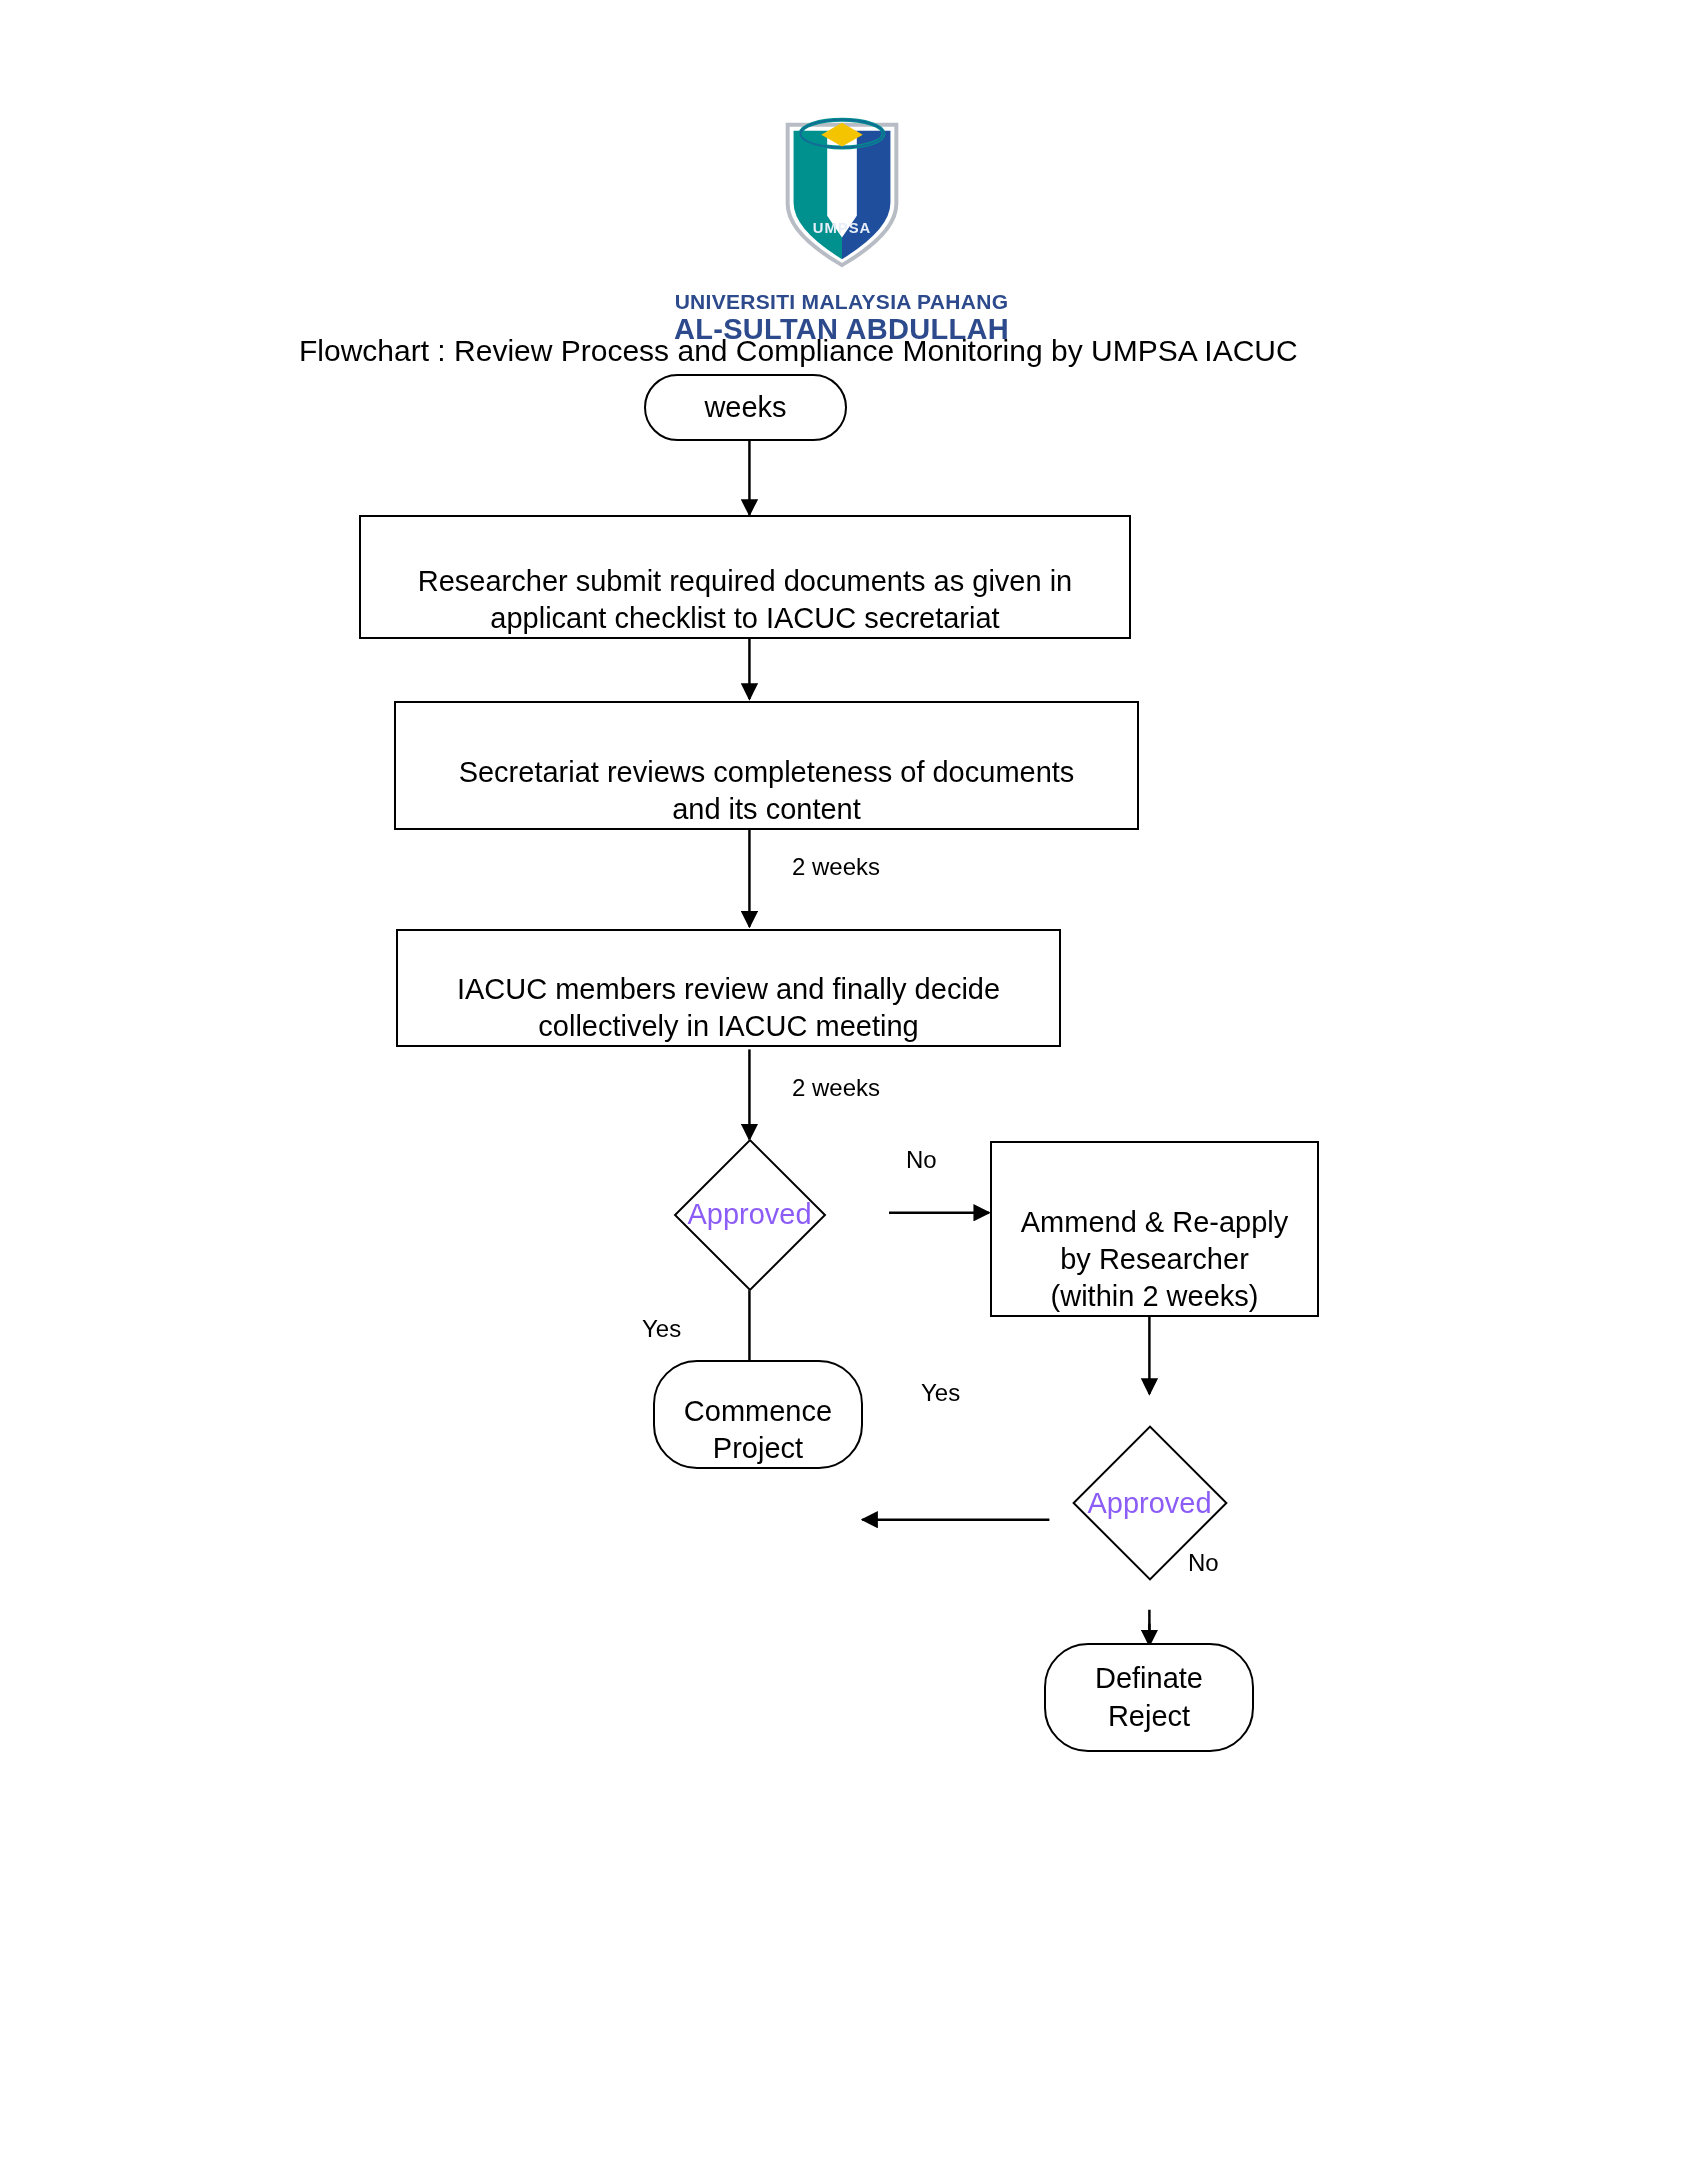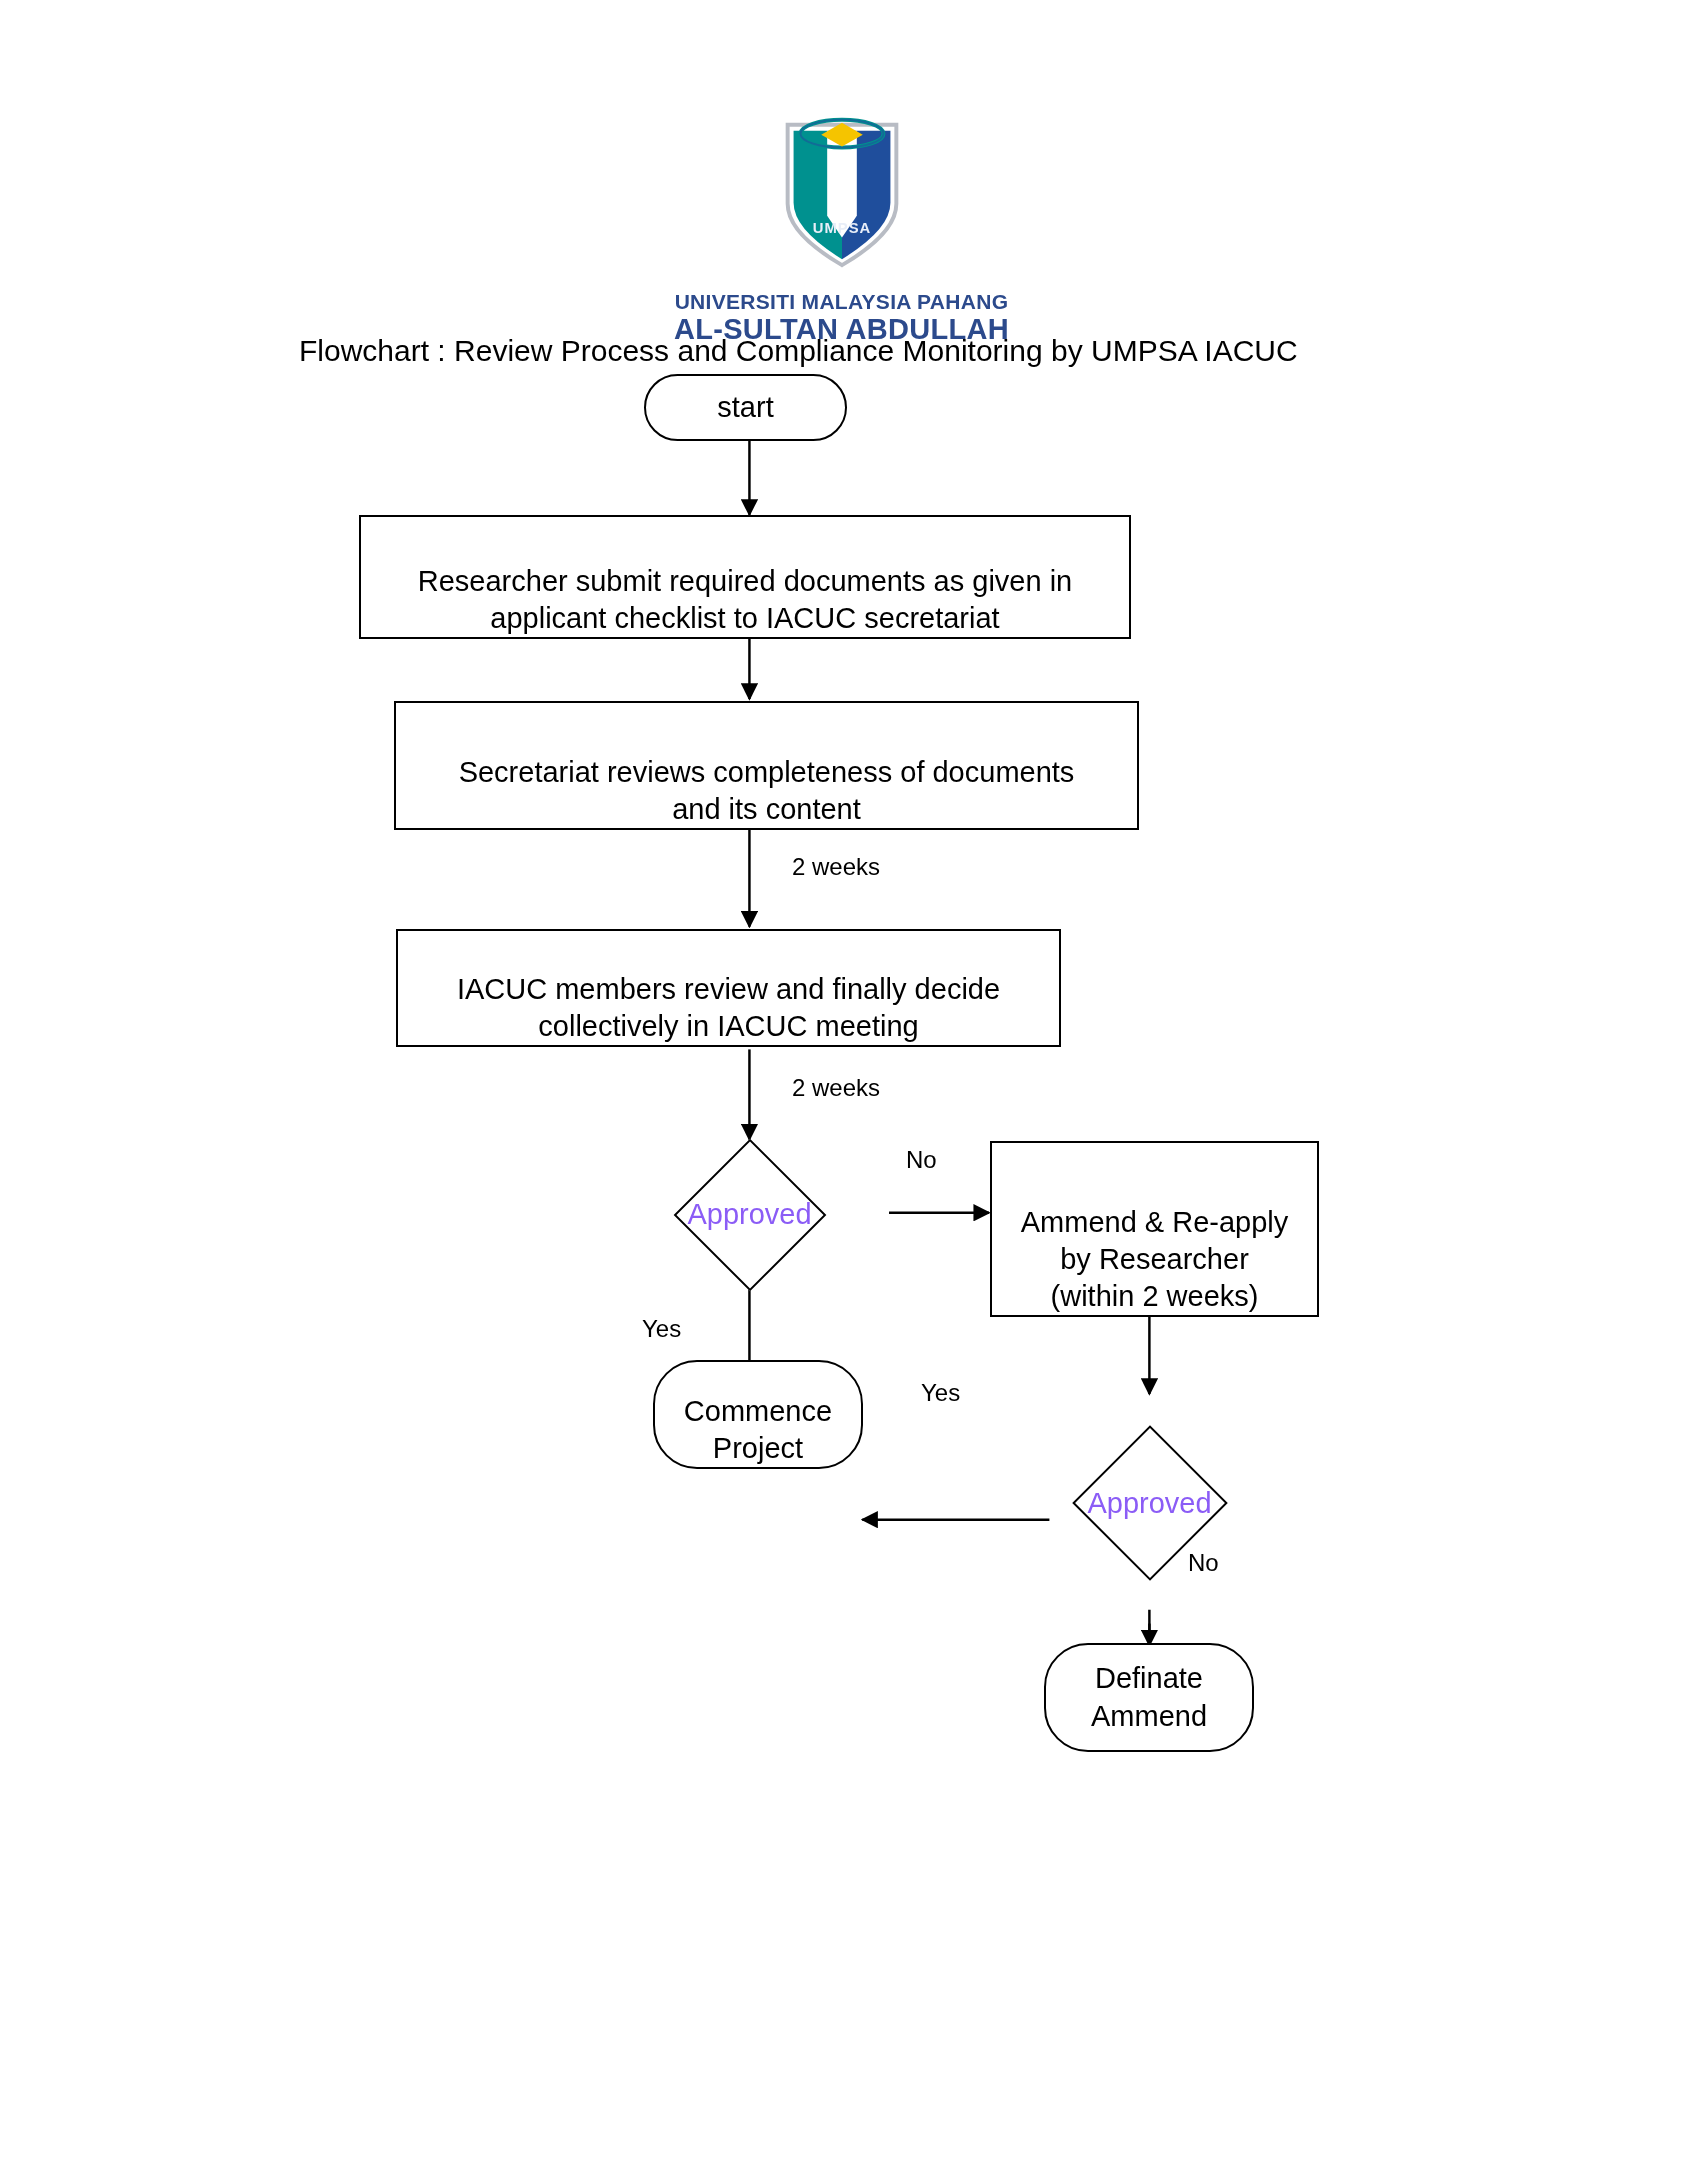--- a/index.html
+++ b/index.html
@@ -184,21 +184,21 @@
 
   <line x1="1161" y1="1330" x2="1161" y2="1408" stroke="#000" stroke-width="2.5" marker-end="url(#arrow)"></line>
 
   <line x1="1060" y1="1535" x2="871" y2="1535" stroke="#000" stroke-width="2.5" marker-end="url(#arrow)"></line>
 
   <line x1="1161" y1="1626" x2="1161" y2="1651" stroke="#000" stroke-width="2.5"></line>
   <line x1="1161" y1="1640" x2="1161" y2="1662" stroke="#000" stroke-width="2.5" marker-end="url(#arrow)"></line>
 </svg>
 
 <div class="node terminator" style="left:644px; top:374px; width:203px; height:67px;">
-  <span class="node-text">start</span>
+  <span class="node-text">weeks</span>
 </div>
 
 <div class="node process" style="left:359px; top:515px; width:772px; height:124px;">
   <span class="node-text">Researcher submit required documents as given in
 applicant checklist to IACUC secretariat</span>
 </div>
 
 <div class="node process" style="left:394px; top:701px; width:745px; height:129px;">
   <span class="node-text">Secretariat reviews completeness of documents
 and its content</span>
@@ -225,21 +225,21 @@
 Project</span>
 </div>
 
 <div class="decision" style="left:1009px; top:1394px; width:281px; height:218px;">
   <div class="dia-shape" style="width:106px; height:106px;"></div>
   <div class="dia-label">Approved</div>
 </div>
 
 <div class="node terminator" style="left:1044px; top:1643px; width:210px; height:109px;">
   <span class="node-text">Definate
-Ammend</span>
+Reject</span>
 </div>
 
 <div class="edge-label" style="left:792px; top:853px;">2 weeks</div>
 
 <div class="edge-label" style="left:792px; top:1074px;">2 weeks</div>
 
 <div class="edge-label" style="left:906px; top:1146px;">No</div>
 
 <div class="edge-label" style="left:642px; top:1315px;">Yes</div>
 

